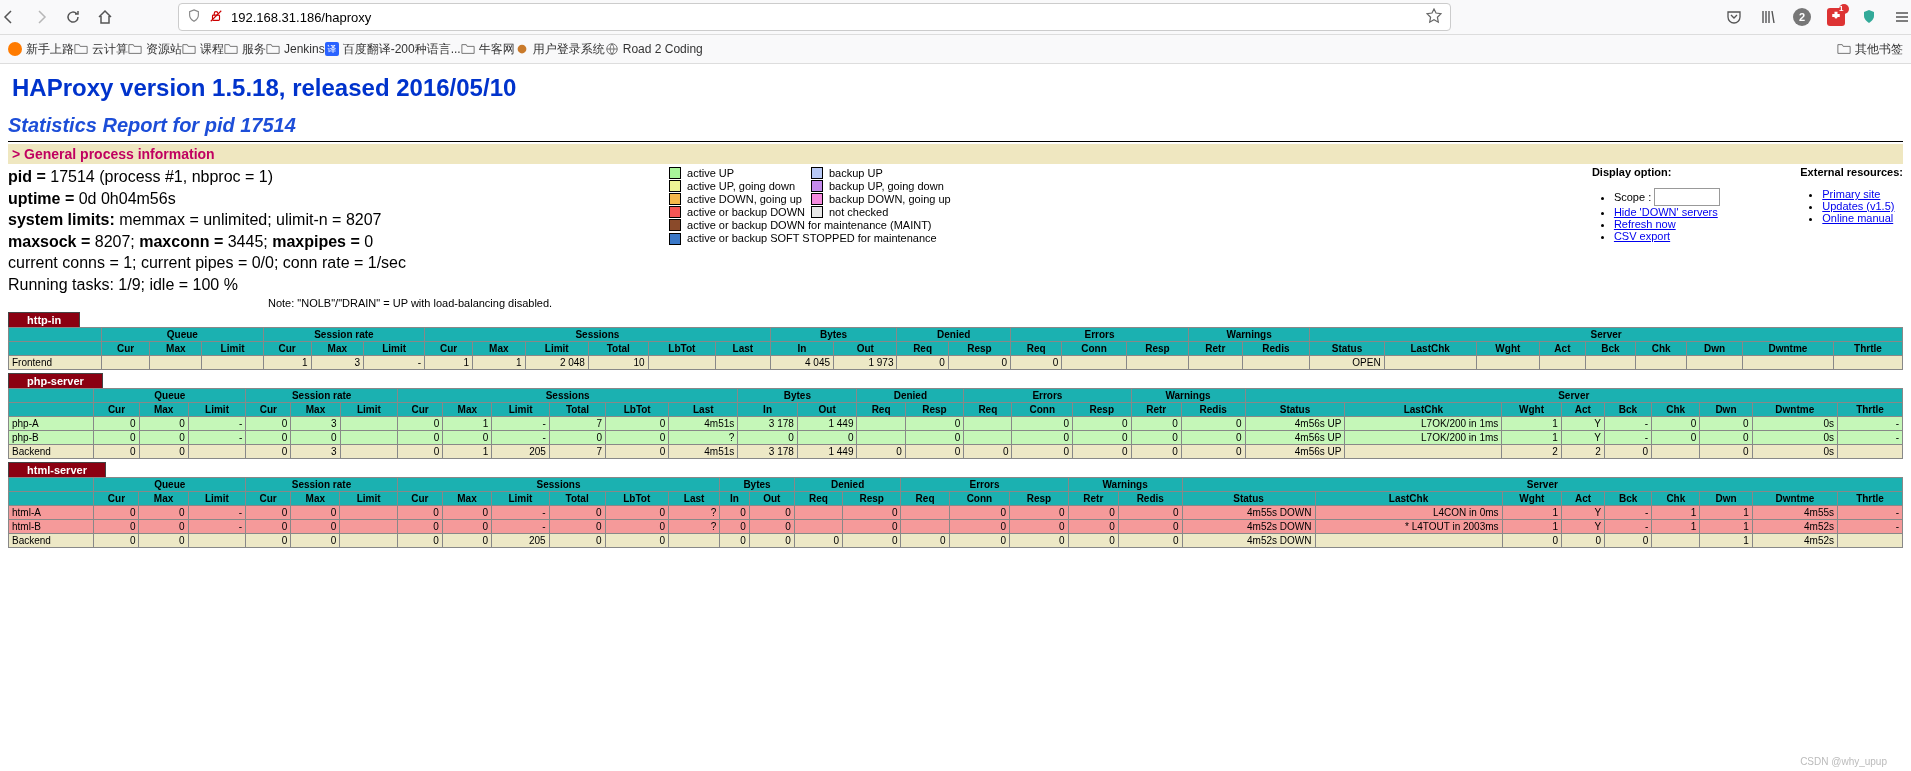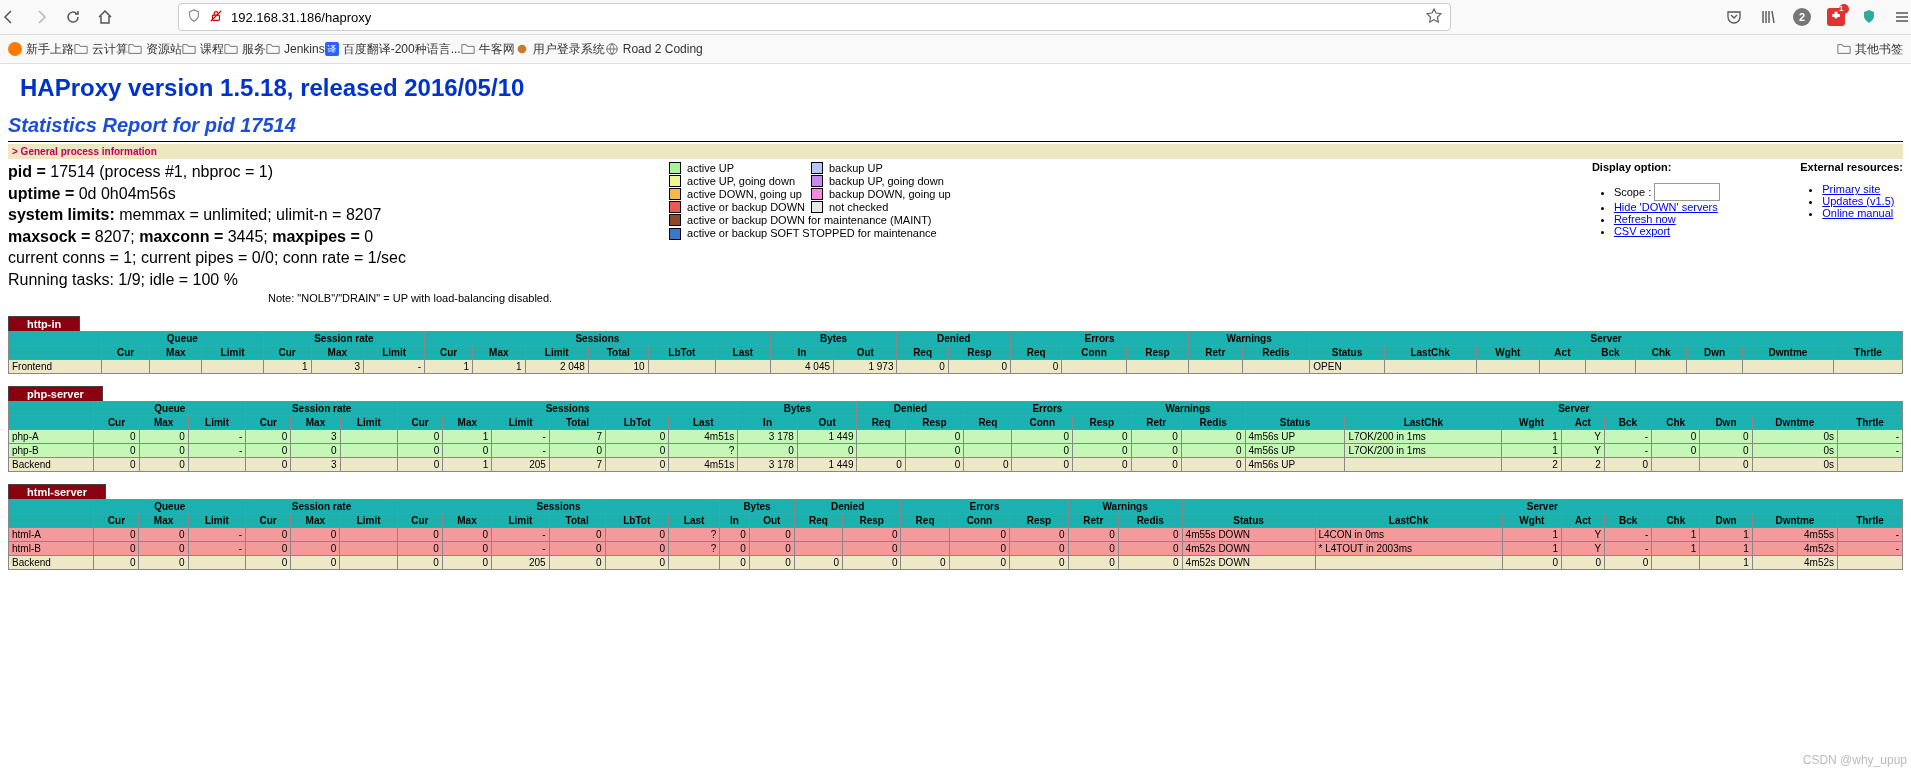--- a/index.html
+++ b/index.html
@@ -16,50 +16,50 @@
 .bookmarks-bar{display:flex;align-items:center;height:28px;border-bottom:1px solid #ddd;background:#f9f9fa;padding:0 8px;font-size:12px}
 .bm{display:flex;align-items:center;gap:4px;color:#333}
 .bm .fld{width:14px;height:14px;color:#666}
 .bm .ico-ff{width:14px;height:14px;background:#ff7b00;border-radius:50%}
 .bm .ico-blue{width:14px;height:14px;background:#2962ff;border-radius:2px}
 .bm .ico-brown{width:14px;height:14px}
 .bm .ico-globe{width:14px;height:14px;color:#666}
 .bookmarks-bar .spacer{flex:1}
 
 .page{padding:4px 8px}
-h1.title{font-size:24px;font-weight:bold;color:#0033cc;margin:6px 12px 2px}
+h1.title{font-size:24px;font-weight:bold;color:#0033cc;margin:6px 4px 2px}
 h2.subtitle{font-size:20px;font-style:italic;font-weight:bold;color:#1d4ed8;margin:12px 0 4px}
 hr{border:none;border-top:1px solid #000;margin:2px 0}
-.section-hdr{font-size:10px;color:#c00060;background:#efe7c0;font-weight:bold;padding:2px 4px}
+.section-hdr{font-size:14px;color:#c00060;background:#efe7c0;font-weight:bold;padding:2px 4px}
 
 .proc-row{display:flex;align-items:flex-start;margin-top:2px}
 .proc-info{font-size:16px;line-height:1.35;white-space:nowrap}
 .legend{margin-left:260px}
 .legend table{border-spacing:0}
 .legend td{padding:0 3px;font-size:11px;white-space:nowrap}
 .sw{display:inline-block;width:10px;height:10px;border:1px solid #000;vertical-align:middle}
 .legend-note{font-size:11px;margin-top:1px;margin-left:260px}
 .right-box{margin-left:auto;display:flex;gap:80px;font-size:11px}
 .right-box ul{margin:10px 0;padding-left:22px}
 .right-box b{font-weight:bold}
 .scope-input{width:60px;height:14px;font-size:11px;border:1px solid #999}
 
-.tbl-wrap{margin-top:12px}
+.tbl-wrap{margin-top:3px}
 .tbl-title{display:inline-block;background:#8b0011;color:#fff;font-weight:bold;padding:1px 18px 1px 18px;font-size:11px;border:1px solid #444;border-bottom:none}
 table.stats{border-collapse:collapse;width:100%;font-size:10px}
 table.stats th,table.stats td{border:1px solid #888;padding:1px 3px;text-align:right;white-space:nowrap}
 table.stats th{background:#1bb1b1;color:#000;font-weight:bold;text-align:center}
 table.stats th.grp{background:#1bb1b1}
 table.stats td.l{text-align:left}
-table.stats td.c{text-align:left}
+table.stats td.c{text-align:right}
 table.stats tr.frontend td{background:#ede8c6}
 table.stats tr.up td{background:#c5f7b8}
 table.stats tr.down td{background:#f59a9a}
 table.stats tr.backend td{background:#ede8c6}
-.watermark{position:fixed;right:4px;bottom:4px;color:#bbb;font-size:12px}
+.watermark{position:fixed;right:24px;bottom:4px;color:#bbb;font-size:10px}
 </style>
 </head>
 <body>
 
 <div class="browser-toolbar">
   <span class="tb-btn">
       <svg width="16" height="16" viewBox="0 0 16 16">
         <path d="M10 2L4 8l6 6" fill="none" stroke="currentColor" stroke-width="1.5"></path>
       </svg>
     </span>

